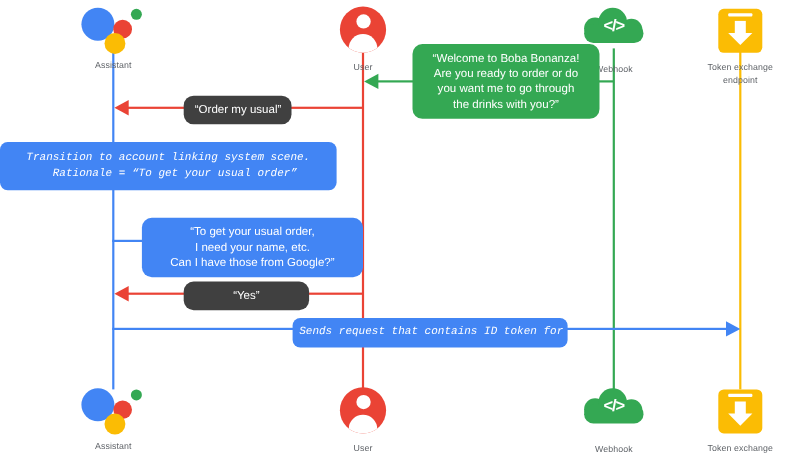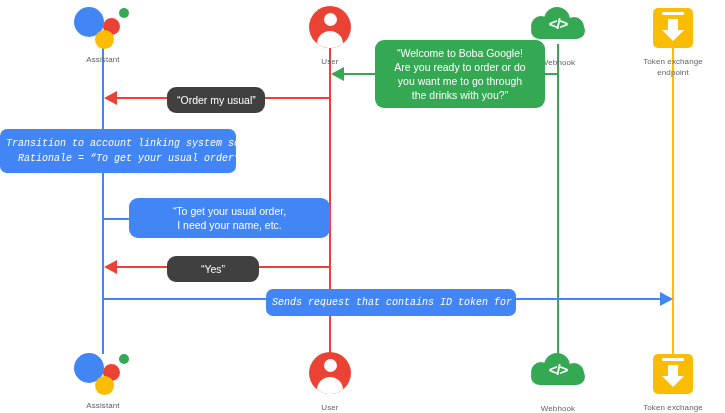--- a/index.html
+++ b/index.html
@@ -182,47 +182,48 @@
     </div>
     <div class="caption">
       <span>Token exchange</span><br>
       <span>endpoint</span>
     </div>
   </div>
 
   <div class="msgline" style="left:335px; top:73px; width:223px; background:#34a853;"></div>
   <div class="arrowhead arrow-left" style="left:331px; top:67px; color:#34a853;"></div>
   <div class="bubble green" style="left:375px; top:40px; width:170px;">
-    <span class="ln">“Welcome to Boba Google!</span>
+    <span class="ln">“Welcome to Boba Bonanza!</span>
     <span class="ln">Are you ready to order or do</span>
     <span class="ln">you want me to go through</span>
     <span class="ln">the drinks with you?”</span>
   </div>
 
   <div class="msgline" style="left:108px; top:97px; width:222px; background:#ea4335;"></div>
   <div class="arrowhead arrow-left" style="left:104px; top:91px; color:#ea4335;"></div>
   <div class="bubble red" style="left:167px; top:87px; width:98px;">
     <span class="ln">“Order my usual”</span>
   </div>
 
-  <div class="bubble note" style="left:0px; top:129px; width:236px; padding:7px 6px;">
+  <div class="bubble note" style="left:0px; top:129px; width:306px; padding:7px 6px;">
     <span class="ln">Transition to account linking system scene.</span>
     <span class="ln">  Rationale = “To get your usual order”</span>
   </div>
 
   <div class="msgline" style="left:102px; top:218px; width:222px; background:#4285f4;"></div>
   <div class="arrowhead arrow-right" style="left:317px; top:212px; color:#4285f4;"></div>
   <div class="bubble blue" style="left:129px; top:198px; width:201px;">
     <span class="ln">“To get your usual order,</span>
     <span class="ln">I need your name, etc.</span>
+    <span class="ln">Can I have those from Google?”</span>
   </div>
 
   <div class="msgline" style="left:108px; top:266px; width:222px; background:#ea4335;"></div>
   <div class="arrowhead arrow-left" style="left:104px; top:260px; color:#ea4335;"></div>
-  <div class="bubble red" style="left:167px; top:256px; width:92px;">
+  <div class="bubble red" style="left:167px; top:256px; width:114px;">
     <span class="ln">“Yes”</span>
   </div>
 
   <div class="msgline" style="left:102px; top:298px; width:565px; background:#4285f4;"></div>
   <div class="arrowhead arrow-right" style="left:660px; top:292px; color:#4285f4;"></div>
   <div class="bubble note" style="left:266px; top:289px; width:250px; padding:6px 6px;">
     <span class="ln">Sends request that contains ID token for</span>
   </div>
 
   <div class="actor" style="left:48px; top:350px;">

